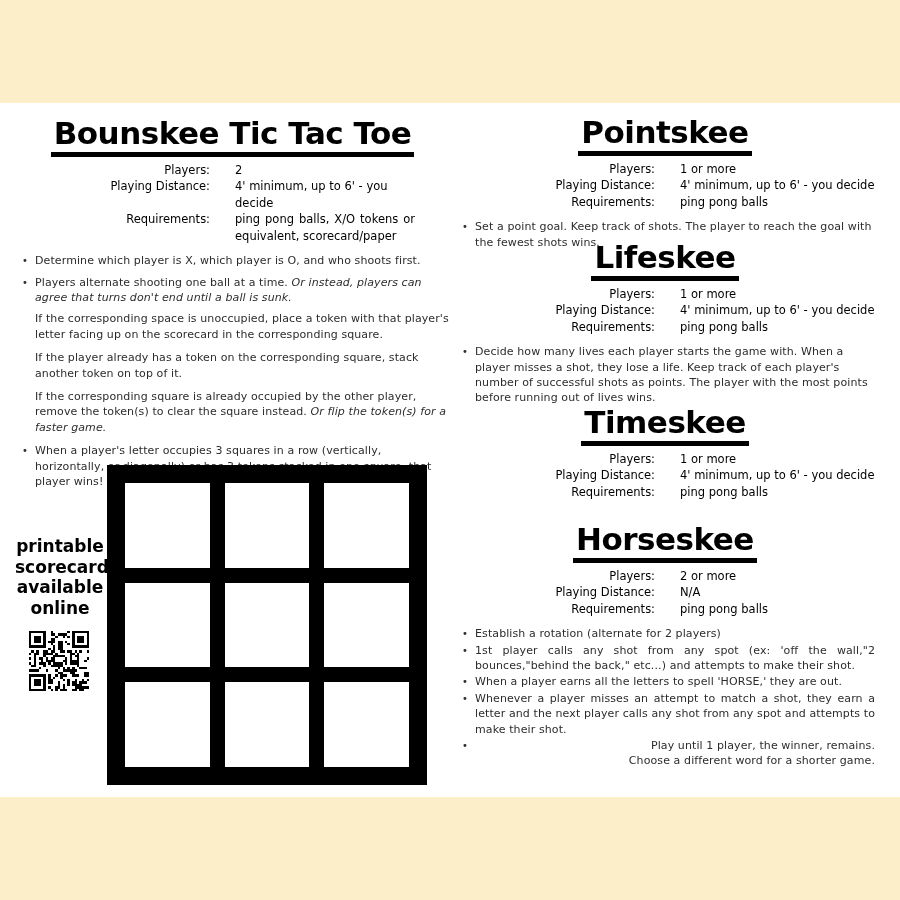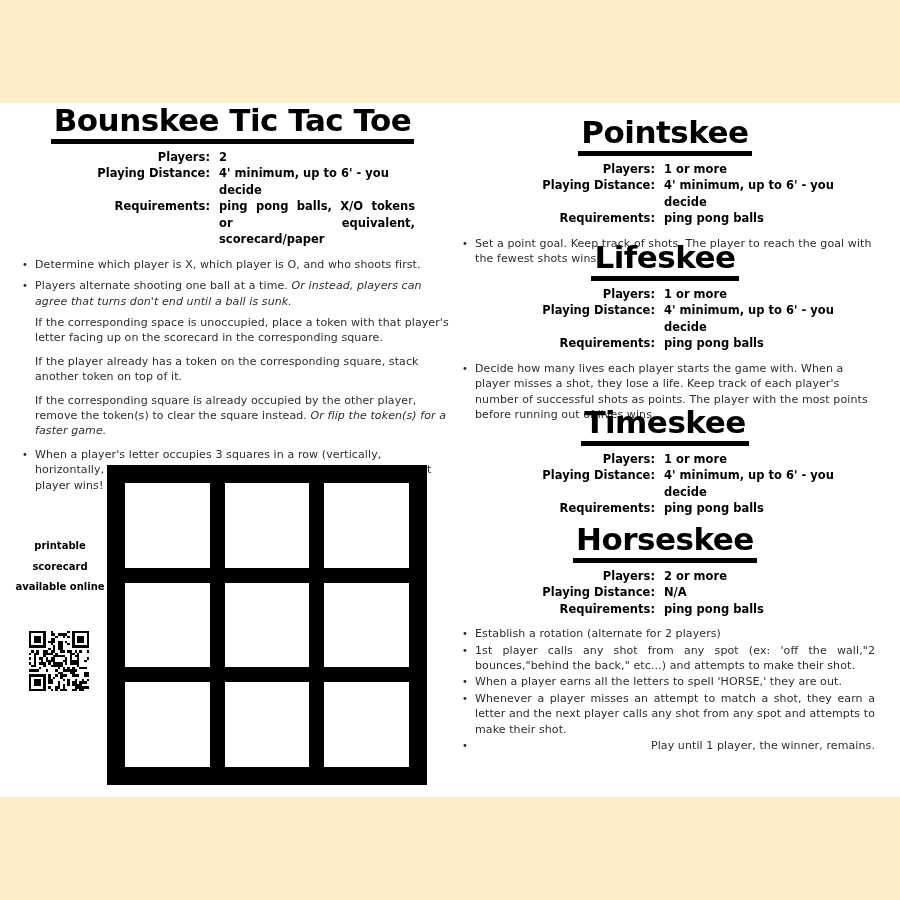--- a/index.html
+++ b/index.html
@@ -10,53 +10,53 @@
   }
   .band{position:absolute;left:0;width:900px;background:#fdeeca;}
   .band.top{top:0;height:103px;}
   .band.bottom{top:797px;height:103px;}
   .sheet{position:absolute;left:0;top:103px;width:900px;height:694px;background:#ffffff;}
 
   .col-left{position:absolute;left:15px;top:0;width:435px;height:694px;}
   .col-right{position:absolute;left:455px;top:0;width:420px;height:568px;}
 
   .title-row{text-align:center;}
-  .title-row.main{}
+  .title-row.main{margin-top:13px;}
   h1,h2{
     display:inline-block;margin:0;color:#000;font-weight:bold;
     border-bottom:5px solid #000;padding:0 3px 1px;letter-spacing:-0.5px;
     line-height:1.12;
   }
   h1{font-size:31px;}
   h2{font-size:31px;}
 
   .meta{margin-top:5px;}
   .col-left .meta{width:400px;}
-  .mrow{display:grid;grid-template-columns:195px 1fr;column-gap:9px;
-        font-weight:bold;font-size:11.5px;line-height:16.5px;color:#000;}
+  .mrow{display:grid;grid-template-columns:195px 1fr;column-gap:25px;
+        font-weight:normal;font-size:11.5px;line-height:16.5px;color:#000;}
   .col-right .mrow{grid-template-columns:200px 1fr;}
   .mlabel{text-align:right;white-space:nowrap;}
   .mvalue{text-align:left;}
   .mvalue.justify{text-align:justify;}
 
   .items{margin-top:9px;}
   .item{position:relative;padding-left:20px;font-size:11px;line-height:15.4px;
         color:#2c2c2c;margin-bottom:6px;letter-spacing:0.1px;}
   .item.bullet::before{
     content:"\2022";position:absolute;left:7px;top:0;font-size:10px;color:#2c2c2c;
   }
   .item.indent{margin-bottom:8px;}
   .item.justify{text-align:justify;}
   .item i{font-style:italic;}
   .col-right .item{margin-bottom:1px;}
   .block{display:block;text-align:right;}
 
   .sidebar-note{
     position:absolute;left:0;top:433px;width:90px;text-align:center;
-    font-weight:bold;font-size:10px;line-height:20.5px;color:#000;
+    font-weight:bold;font-size:17px;line-height:20.5px;color:#000;
   }
   .qr{position:absolute;left:14px;top:528px;width:60px;height:60px;}
 
   .board{
     position:absolute;left:92px;top:362px;width:320px;height:320px;
     background:#000;box-sizing:border-box;padding:18px;
     display:grid;grid-template-columns:repeat(3,1fr);grid-template-rows:repeat(3,1fr);
     gap:15px;
   }
   .cell{background:#fff;}
@@ -426,18 +426,19 @@
           <span>1st player calls any shot from any spot (ex: 'off the wall,"2 bounces,"behind the back," etc...) and attempts to make their shot.</span>
         </div>
         <div class="item bullet">
           <span>When a player earns all the letters to spell 'HORSE,' they are out.</span>
         </div>
         <div class="item bullet justify">
           <span>Whenever a player misses an attempt to match a shot, they earn a letter and the next player calls any shot from any spot and attempts to make their shot.</span>
         </div>
         <div class="item bullet">
           <span class="block">Play until 1 player, the winner, remains.</span>
+          <span class="block">Choose a different word for a shorter game.</span>
         </div>
       </div>
     </section>
 
   </div>
 </div>
 
 </body></html>

